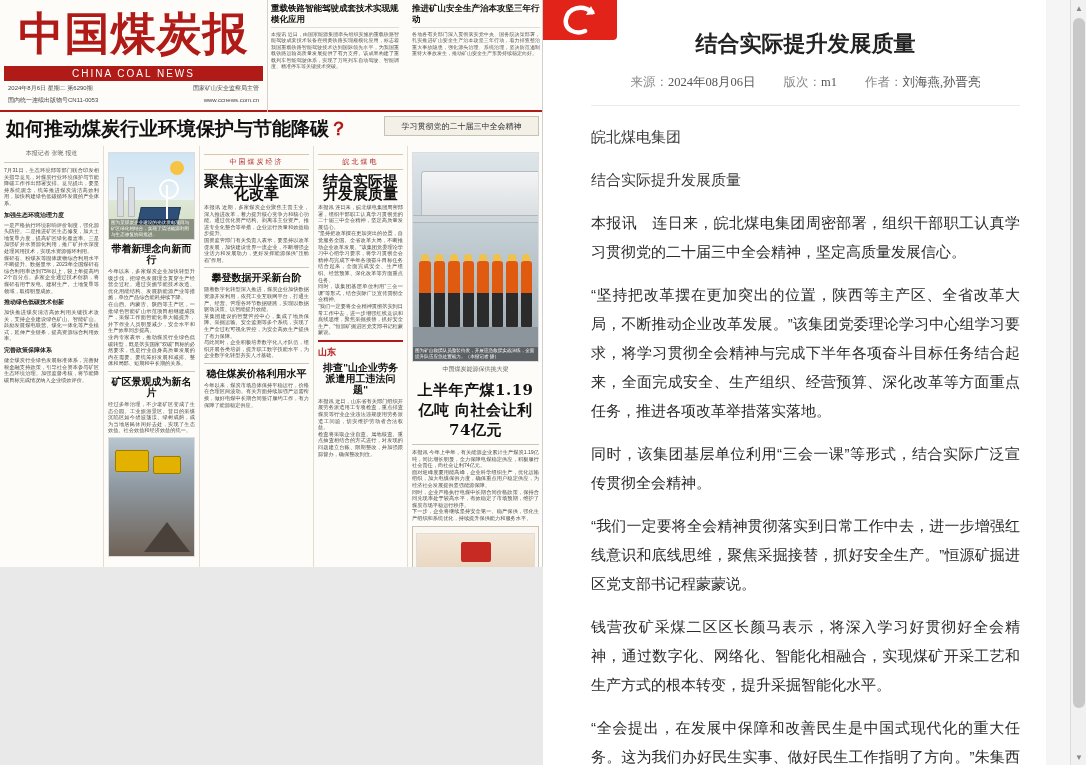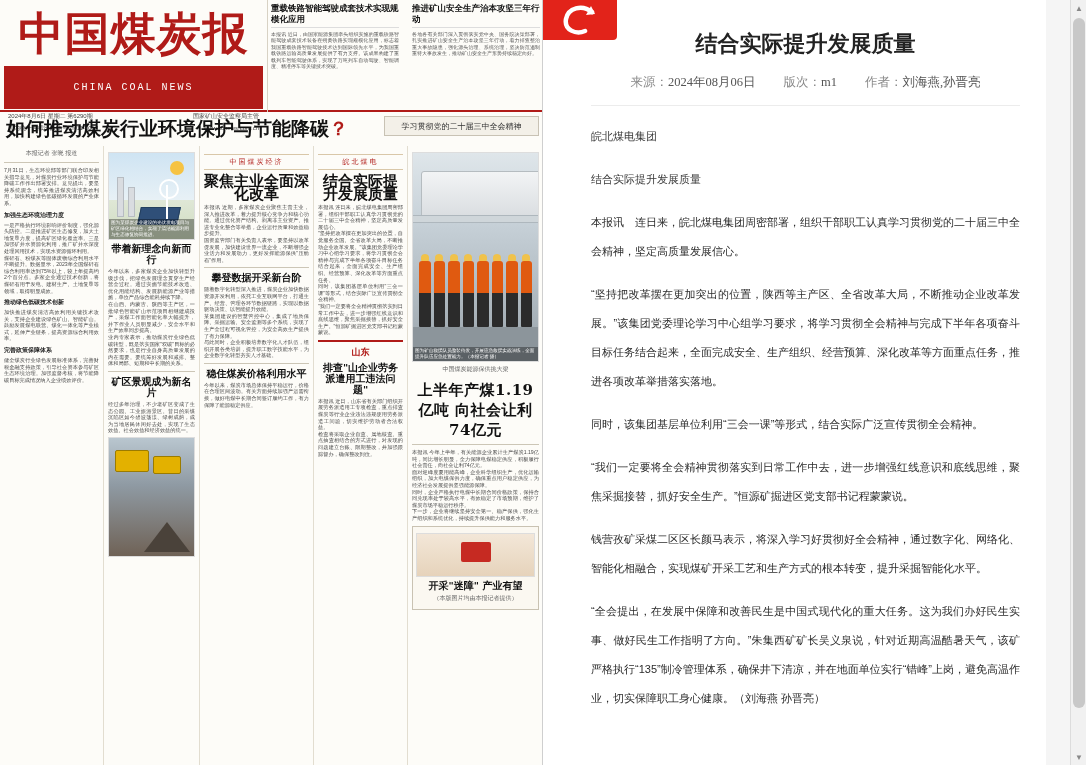--- a/index.html
+++ b/index.html
@@ -14,21 +14,21 @@
     position: relative;
     width: 1086px; height: 765px;
     display: flex;
     background: #e9e9e9;
   }
 
   
   .newspaper {
     position: relative;
     width: 543px;
-    height: 765px;
+    height: 567px;
     background: #fdfcf8;
     overflow: hidden;
     border-right: 1px solid #cfcfcf;
   }
 
   
   .masthead {
     position: absolute; left: 0; top: 0;
     width: 543px; height: 112px;
     border-bottom: 2px solid #b01b18;
@@ -50,23 +50,22 @@
     text-align: center;
     margin-top: 2px;
     white-space: nowrap;
   }
   .masthead-en {
     background: #b01b18;
     color: #fff;
     font-size: 10px;
     letter-spacing: 2px;
     text-align: center;
-    padding: 16px 0;
+    padding: 2px 0;
     margin-top: 4px;
-    font-family: Liberation Mono, monospace;
   }
   .masthead-meta {
     display: flex;
     justify-content: space-between;
     font-size: 6px;
     color: #444;
     padding: 3px 4px 0 4px;
     line-height: 9px;
   }
   .masthead-meta span { white-space: nowrap; }
@@ -259,21 +258,21 @@
     font-size: 15px;
     color: #111;
     text-align: center;
     line-height: 20px;
     margin: 6px 0 2px 0;
     letter-spacing: .5px;
   }
   .small-red-title {
     font-family: Liberation Mono, monospace;
     font-weight: bold; font-size: 9px; color: #b01b18;
-    text-align: center; margin: 4px 0 2px;
+    text-align: left; margin: 4px 0 2px;
   }
   .section-tag {
     font-size: 7px; color: #b01b18; text-align: center;
     border-top: 1px solid #d9c7a8; border-bottom: 1px solid #d9c7a8;
     padding: 2px 0; margin: 5px 0;
     letter-spacing: 2px;
   }
   .boxed {
     border: 1px solid #c9c2b2; padding: 3px; margin: 4px 0;
     background: #fbf8f1;
@@ -325,21 +324,21 @@
     color: #6a6a6a;
     padding-bottom: 14px;
     border-bottom: 1px solid #ececec;
     margin-bottom: 16px;
     font-family: Liberation Serif, serif;
   }
   .art-meta .lbl { color: #8a8a8a; }
   .art-meta .val { color: #555; }
 
   .art-body p {
-    font-size: 11px;
+    font-size: 15px;
     line-height: 29px;
     color: #2b2b2b;
     margin: 0 0 14px 0;
     text-align: justify;
   }
   .art-body p.plain { color: #3a3a3a; }
 
   
   .scrollbar {
     position: absolute;

